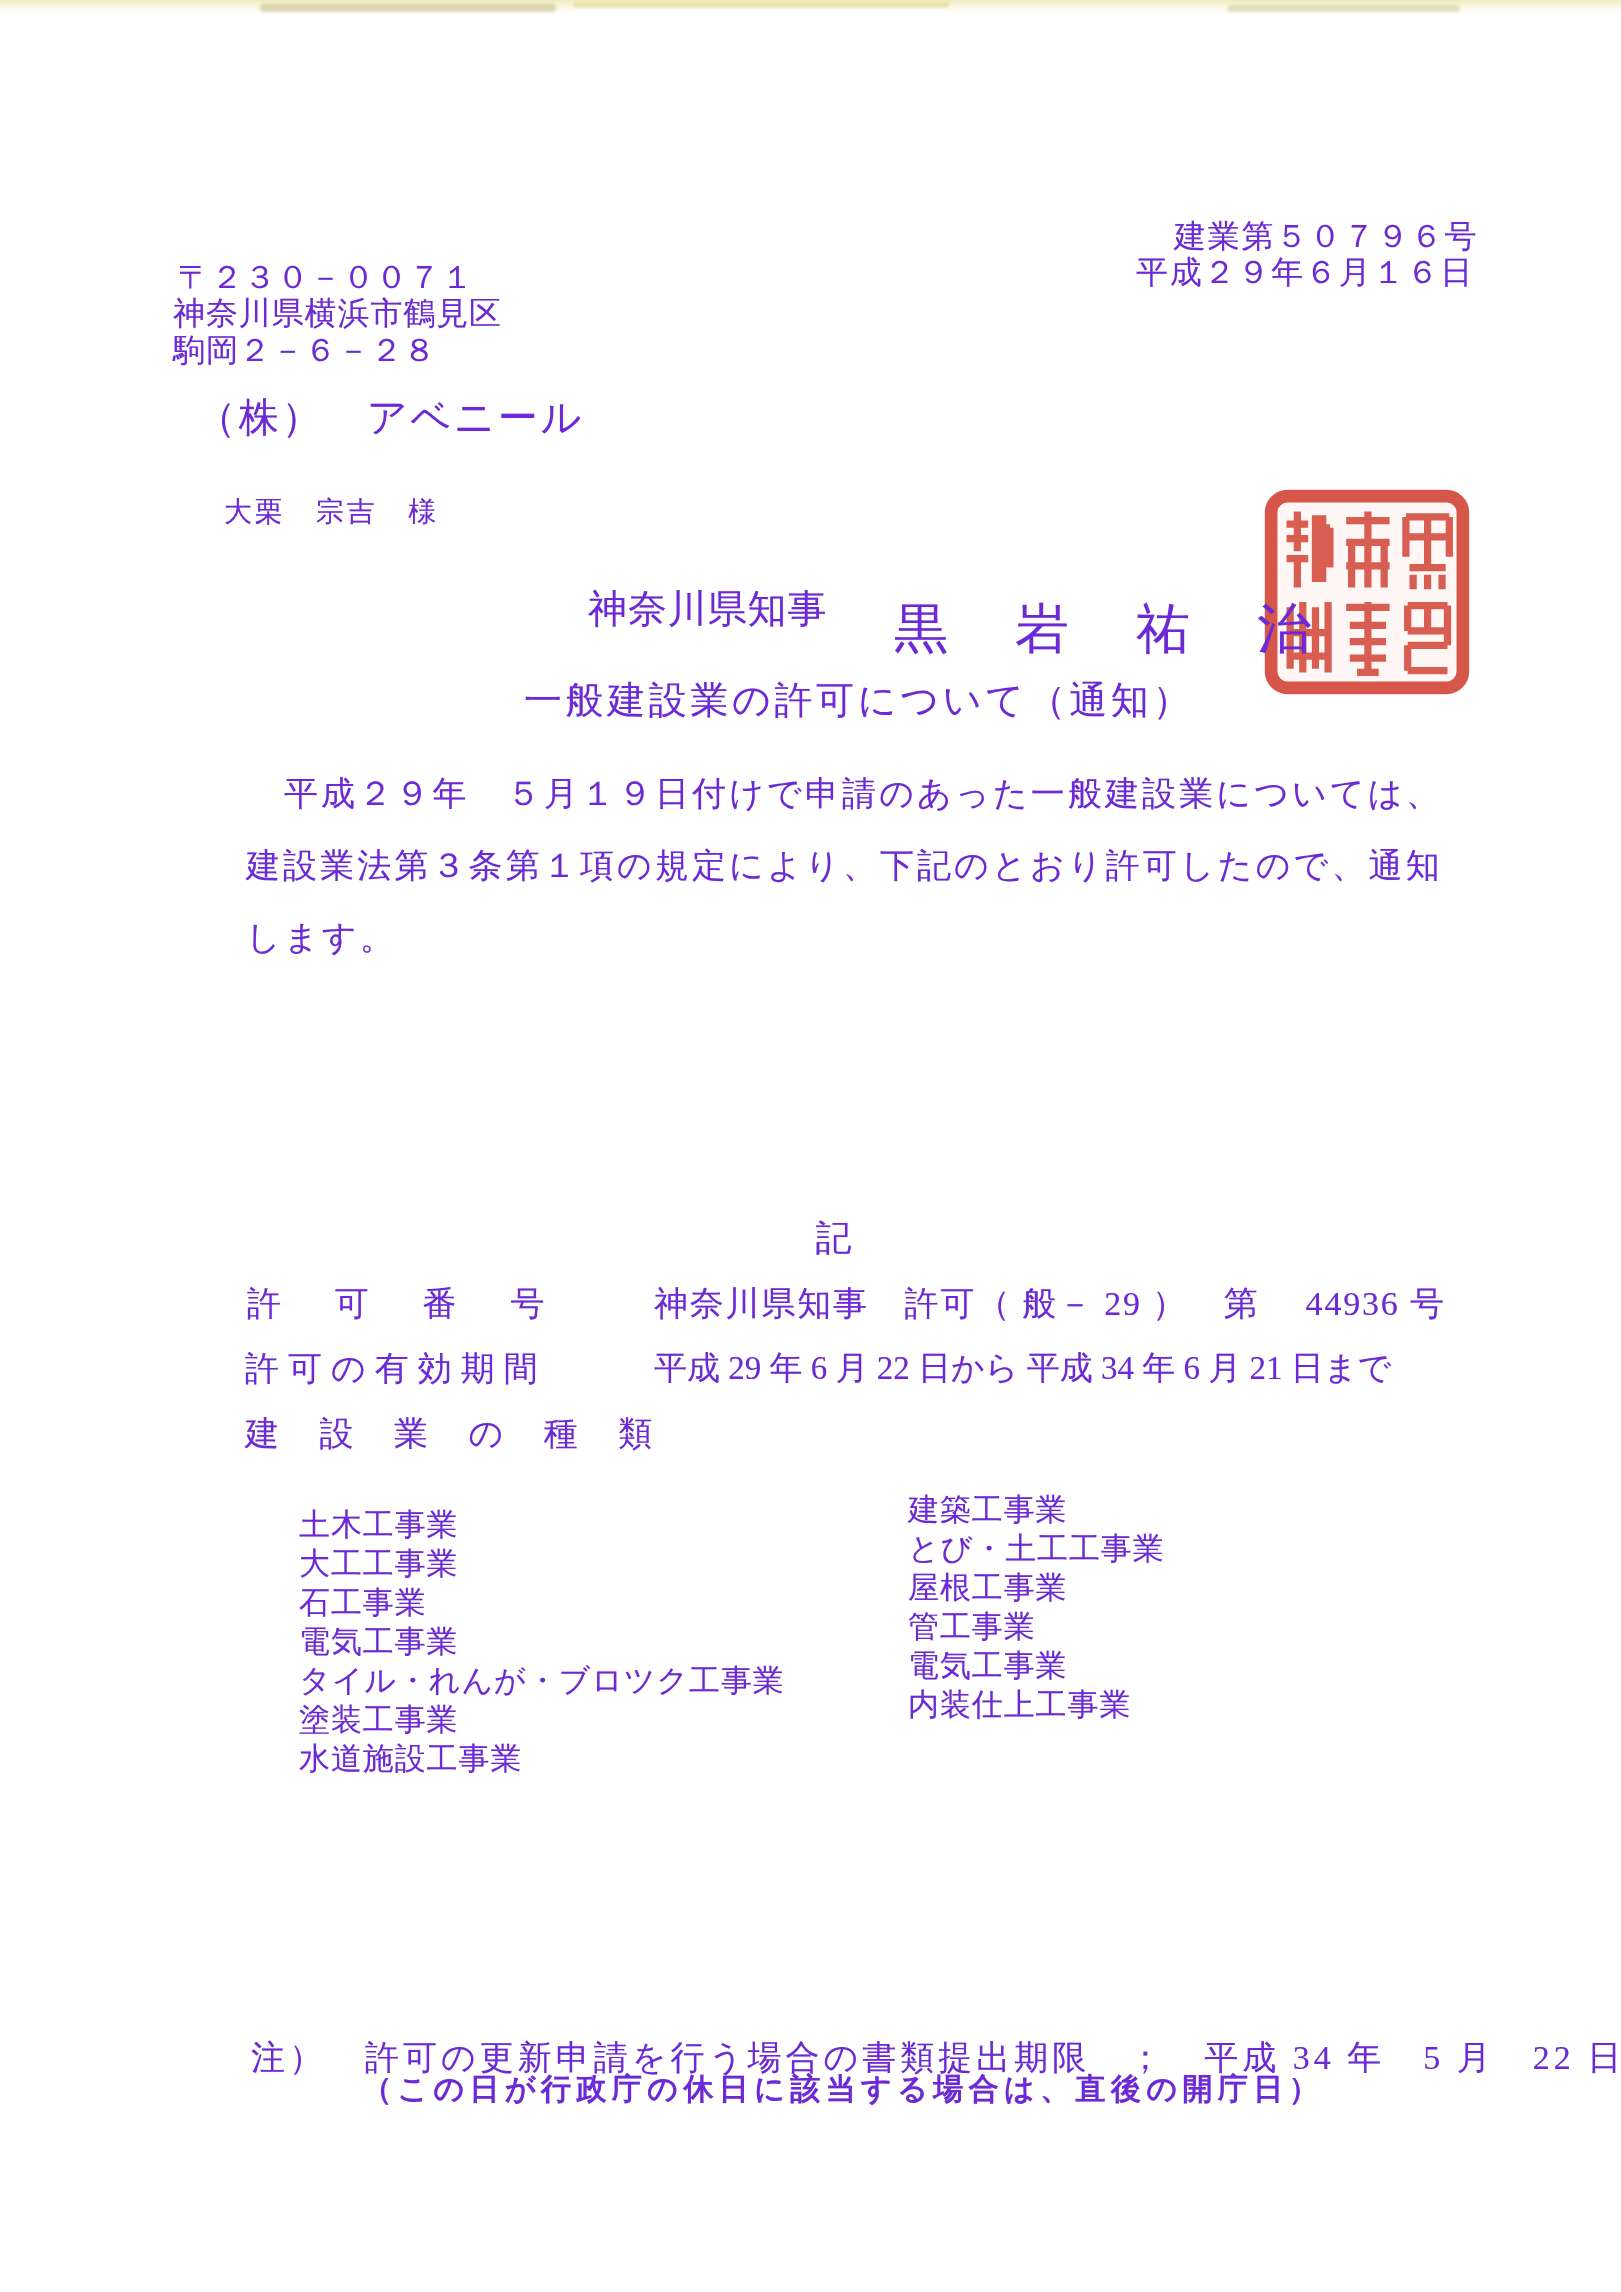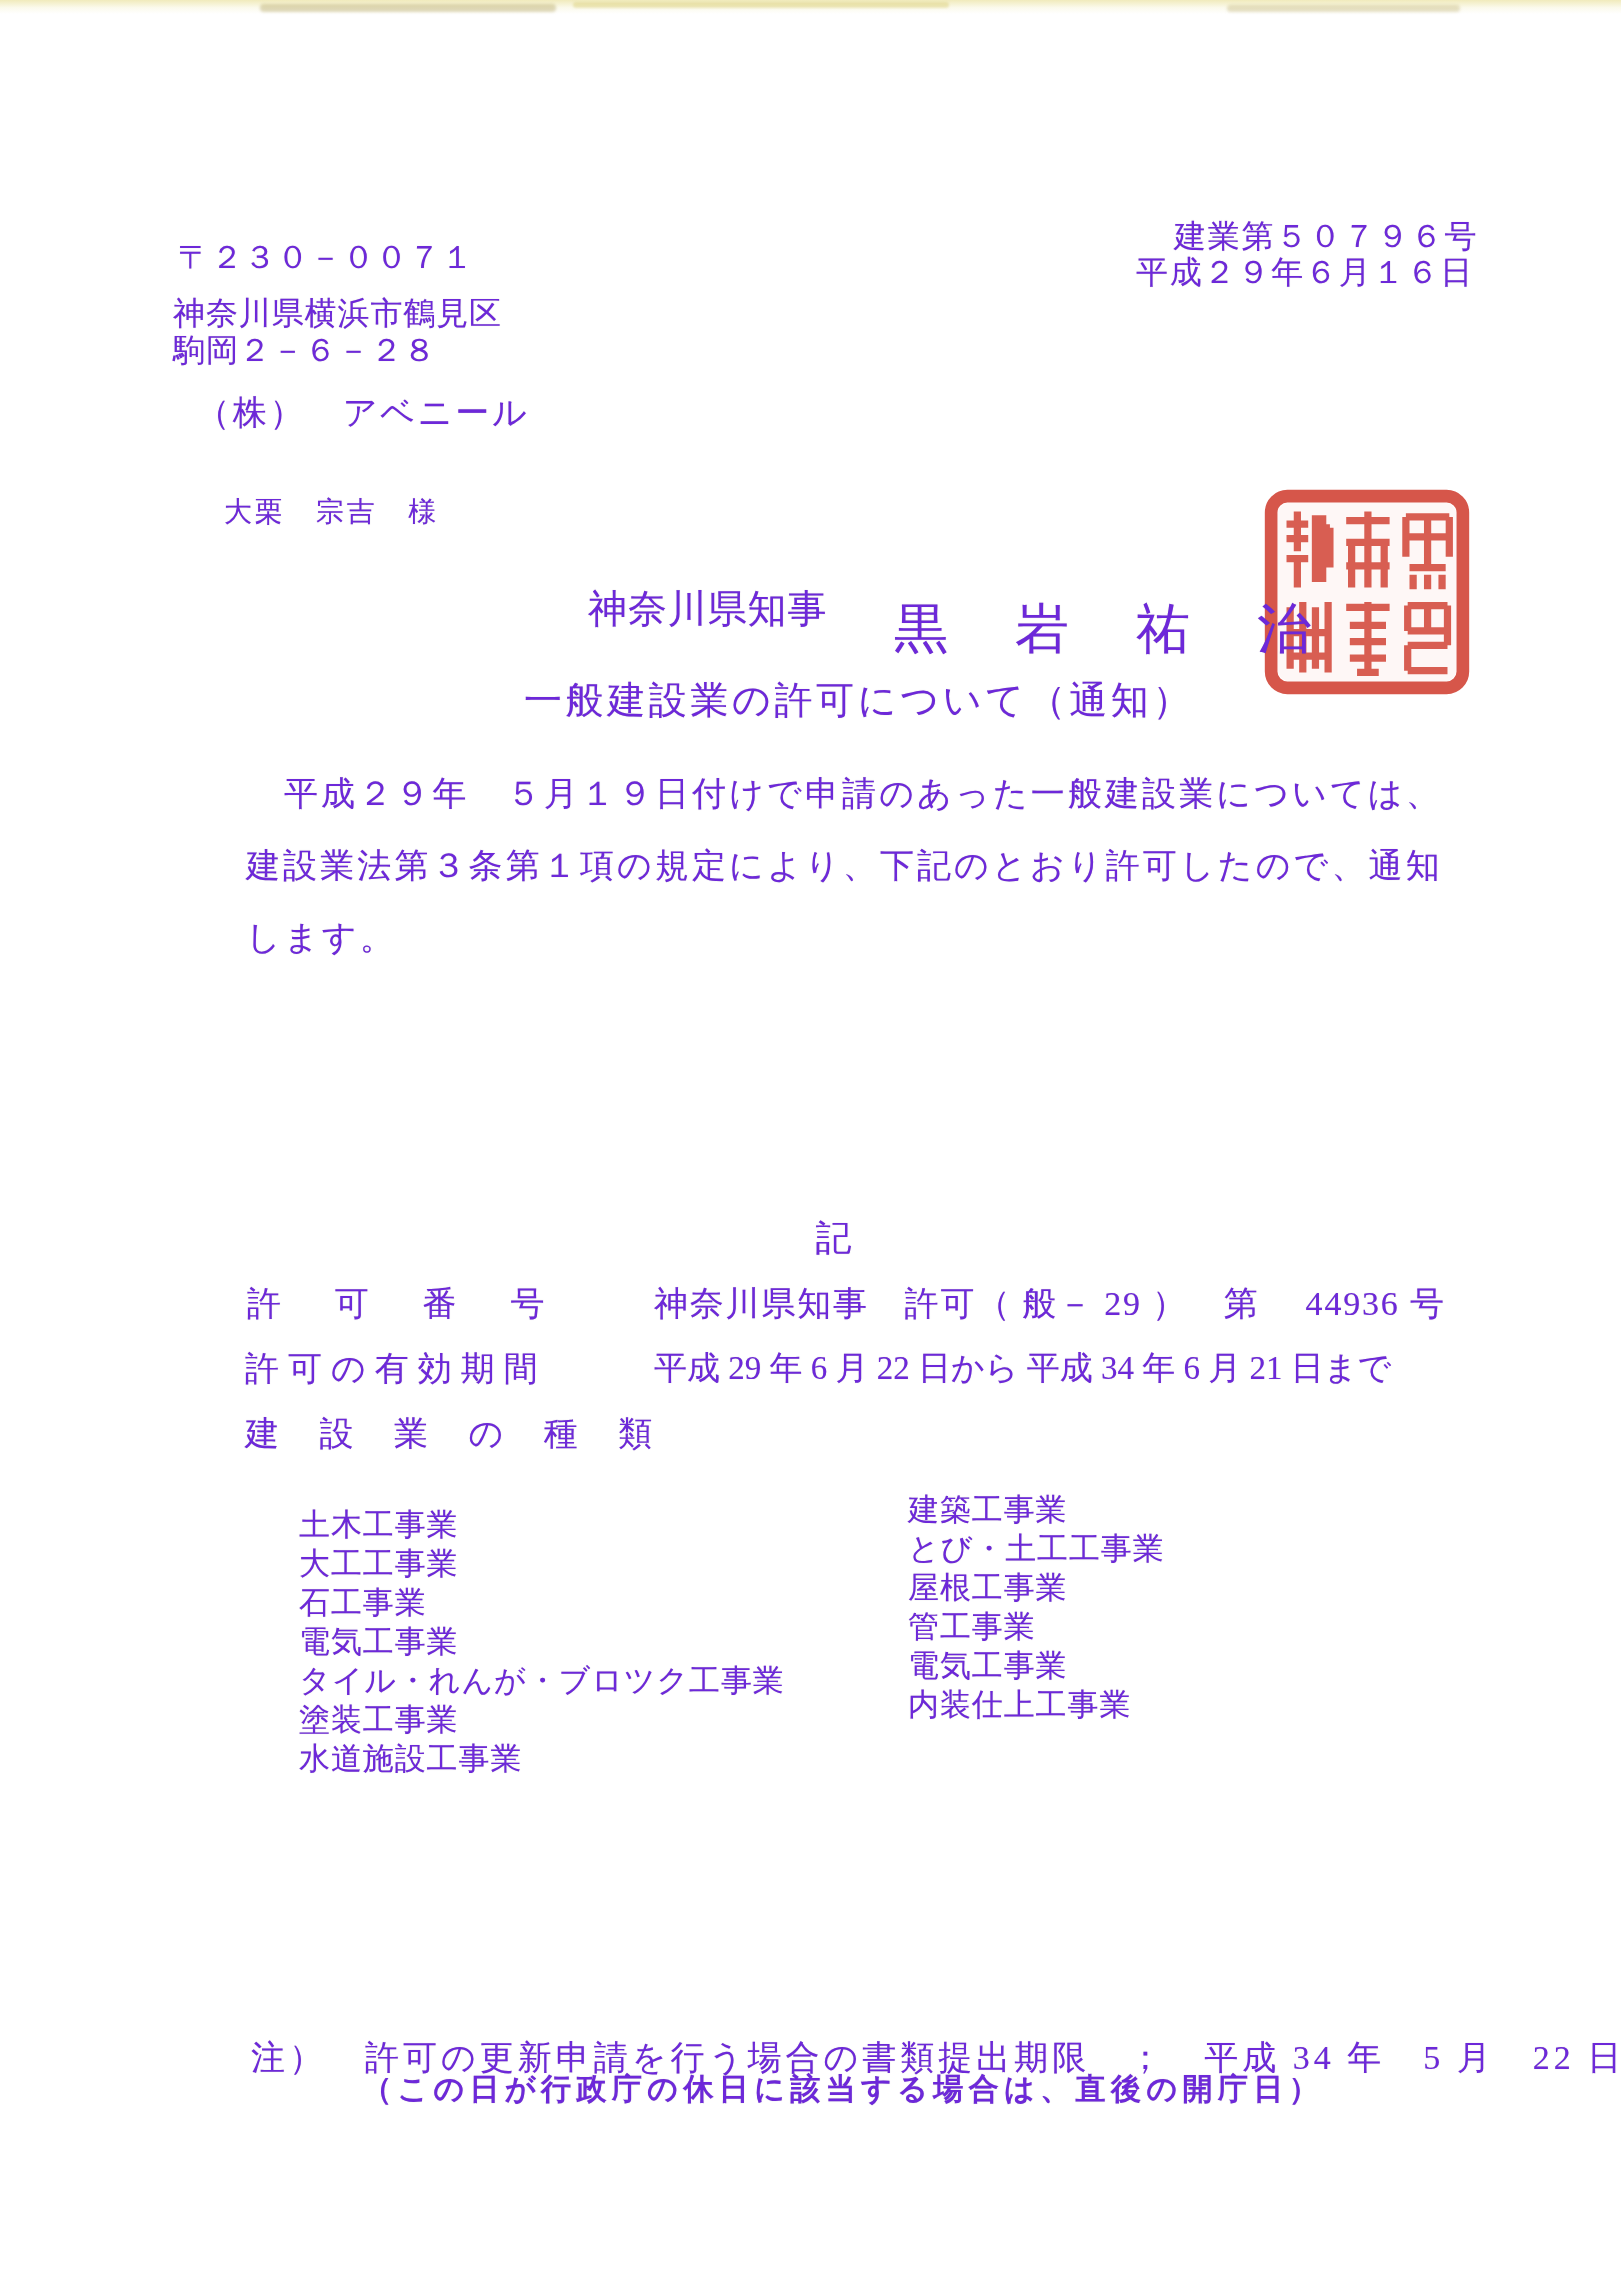--- a/index.html
+++ b/index.html
@@ -17,21 +17,21 @@
   .artifact{
     position:absolute;left:0;top:0;width:1621px;height:14.3px;
     background:linear-gradient(to bottom, rgba(226,214,120,0.50) 0%, rgba(238,232,170,0.22) 55%, rgba(255,255,255,0) 100%);
   }
   .smear1{position:absolute;left:260px;top:3.6px;width:296px;height:8px;background:rgba(160,140,55,0.32);border-radius:4.5px;filter:blur(1.8px);}
   .smear2{position:absolute;left:1227px;top:5.4px;width:233px;height:6.3px;background:rgba(170,150,70,0.28);border-radius:3.6px;filter:blur(1.8px);}
   .smear3{position:absolute;left:573px;top:1.8px;width:376px;height:6.3px;background:rgba(210,195,90,0.35);border-radius:3.6px;filter:blur(0.9px);}
 
   .hdr{font-size:32px;letter-spacing:1.8px;}
   .addr{font-size:32px;letter-spacing:0.9px;line-height:39px;}
-  .company{font-size:34px;letter-spacing:2.7px;}
+  .company{font-size:40px;letter-spacing:2.7px;}
   .person{font-size:28px;letter-spacing:2.7px;}
   .gov-title{font-size:39px;letter-spacing:0.9px;}
   .gov-name{font-size:54px;letter-spacing:67px;z-index:3;margin-top:25px;}
   .subject{font-size:38px;letter-spacing:3.6px;}
   .body-par{font-size:34px;letter-spacing:3.1px;line-height:72px;}
   .indent{padding-left:38px;}
   .record{font-size:36px;text-align:center;width:269px;}
   .f-label{font-size:34px;}
   .f-value{font-size:34px;letter-spacing:1.8px;}
   .f-value2{font-size:33px;letter-spacing:0px;}
@@ -51,21 +51,21 @@
 
   <div class="artifact">
     <div class="smear1"></div>
     <div class="smear2"></div>
     <div class="smear3"></div>
   </div>
 
   <div class="abs hdr soft" style="left:1174px;top:215px;">建業第５０７９６号</div>
   <div class="abs hdr soft" style="left:1136px;top:251px;">平成２９年６月１６日</div>
 
-  <div class="abs addr soft" style="left:178px;top:238px;">〒２３０－００７１</div>
+  <div class="abs addr soft" style="left:178px;top:258px;">〒２３０－００７１</div>
   <div class="abs addr soft" style="left:173px;top:294px;">神奈川県横浜市鶴見区</div>
   <div class="abs addr soft" style="left:173px;top:331px;">駒岡２－６－２８</div>
   <div class="abs company soft" style="left:196px;top:390px;">（株）　アベニール</div>
   <div class="abs person soft" style="left:224px;top:493px;">大栗　宗吉　様</div>
 
   <div class="seal-box">
     <svg width="208" height="208" viewBox="0 0 230 230">
       <rect x="16" y="16" width="198" height="198" rx="14" fill="#e9705f" opacity="0.06"></rect>
       <rect x="9" y="9" width="212" height="212" rx="18" fill="none" stroke="#d6564a" stroke-width="14"></rect>
       <g fill="none" stroke="#d6564a" stroke-width="8" stroke-linecap="butt" opacity="0.95">

